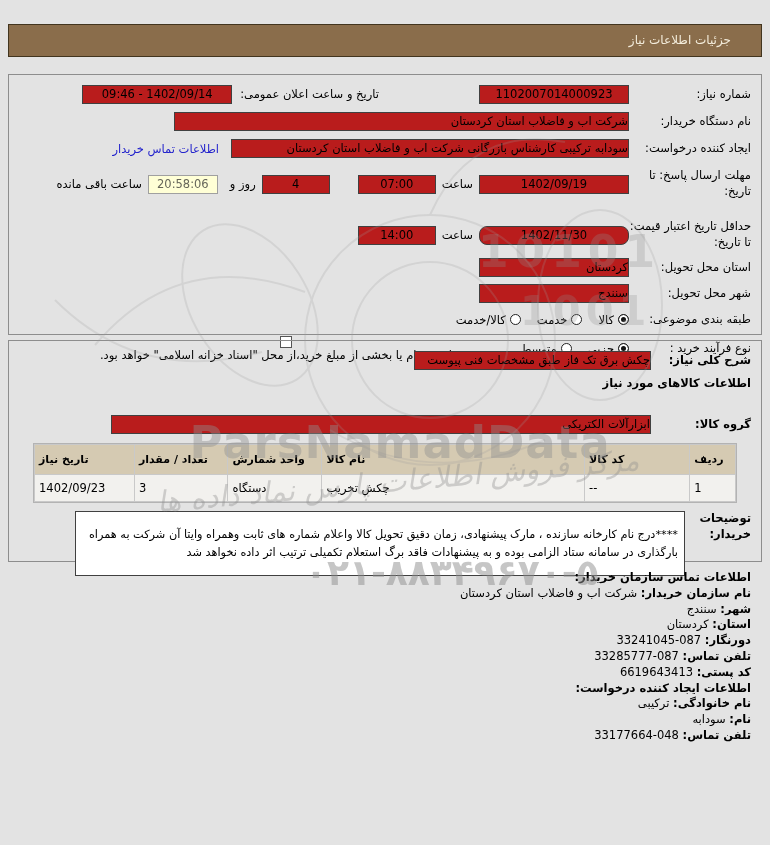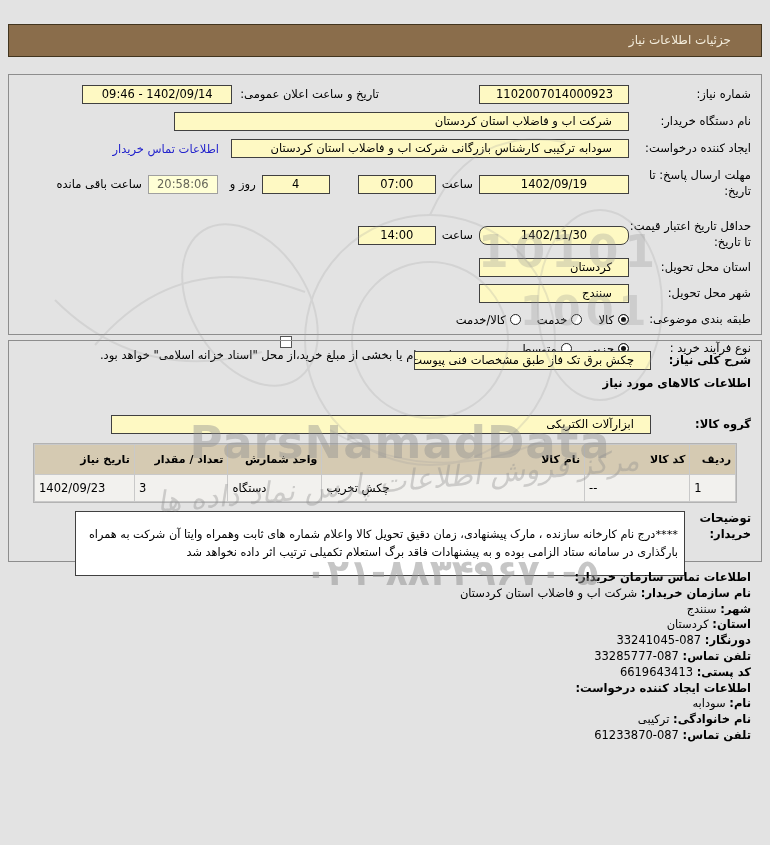--- a/index.html
+++ b/index.html
@@ -18,22 +18,22 @@
   }
   .panel {
     position: absolute; right: 8px; width: 754px;
     border: 1px solid #8d8d8d; padding: 10px 10px 0 10px;
   }
   #panel1 { top: 74px; height: 261px; }
   #panel2 { top: 340px; height: 222px; }
   .row { display: flex; align-items: center; }
   .lbl { width: 122px; flex: none; line-height: 1.35; }
   .fld {
-    background: #fef9c3; border: 1px solid #404040;
-    height: 19px; line-height: 17px; padding: 0 16px; flex: none;
+    background: #b91c1c; border: 1px solid #404040;
+    height: 19px; line-height: 17px; padding: 0 0; flex: none;
     overflow: hidden; white-space: nowrap;
   }
   .center { text-align: center; }
   .num { direction: ltr; text-align: center; }
   .rightal { text-align: right; }
   .link { color: #2323cc; margin-right: 12px; cursor: pointer; }
   .unit { margin: 0 6px; flex: none; }
   .radio {
     width: 11px; height: 11px; border: 1px solid #222; border-radius: 50%;
     background: #fff; flex: none; margin-left: 4px;
@@ -42,21 +42,21 @@
   .chk { width: 12px; height: 12px; border: 1px solid #555; background: #fff; flex: none; margin-left: 6px; }
   .opt { display: flex; align-items: center; margin-left: 16px; }
   .b { font-weight: bold; }
   .remaining {
     background: #ffffd6; border: 1px solid #a0a0a0; color: #66665a;
     height: 19px; line-height: 17px; padding: 0 4px; flex: none;
     direction: ltr; text-align: center;
   }
   .table-wrap { margin: 9px 14px 8px 14px; }
   table { width: 100%; border-collapse: separate; border-spacing: 1px; background: #c9c9c9; border: 1px solid #b3b3b3; }
-  th { background: #d5cab2; font-weight: bold; font-size: 11px; height: 26px; padding: 8px 4px; text-align: right; margin-left: 12px; }
+  th { background: #d5cab2; font-weight: bold; font-size: 11px; height: 26px; padding: 8px 4px; text-align: left; margin-left: 12px; }
   td { background: #f2f1ee; text-align: left; height: 26px; font-size: 11.5px; padding: 2px 4px; }
   .notes-box {
     background: #fff; border: 1px solid #404040; flex: 1;
     margin-left: 56px; padding: 14px 6px; font-size: 11.3px; line-height: 1.55; text-align: right;
   }
   .bottom { position: absolute; right: 8px; top: 570px; width: 752px; padding-right: 11px; line-height: 15.8px; font-size: 11.5px; }
   .num-ltr { direction: ltr; unicode-bidi: embed; }
   
   .wm { position: absolute; pointer-events: none; color: #8f8f8f; z-index: 40; white-space: nowrap; }
   #wm-brand { top: 416px; left: 110px; width: 580px; text-align: center; font-size: 45px; font-weight: bold; opacity: .42; direction: ltr; letter-spacing: 1px; }
@@ -217,16 +217,16 @@
 
 <div class="bottom">
   <div class="b">اطلاعات تماس سازمان خریدار:</div>
   <div><span class="b">نام سازمان خریدار:</span> <span>شرکت اب و فاضلاب استان کردستان</span></div>
   <div><span class="b">شهر:</span> <span>سنندج</span></div>
   <div><span class="b">استان:</span> <span>کردستان</span></div>
   <div><span class="b">دورنگار:</span> <span class="num-ltr">33241045-087</span></div>
   <div><span class="b">تلفن تماس:</span> <span class="num-ltr">33285777-087</span></div>
   <div><span class="b">کد پستی:</span> <span class="num-ltr">6619643413</span></div>
   <div class="b">اطلاعات ایجاد کننده درخواست:</div>
+  <div><span class="b">نام خانوادگی:</span> <span>ترکیبی</span></div>
   <div><span class="b">نام:</span> <span>سودابه</span></div>
-  <div><span class="b">نام خانوادگی:</span> <span>ترکیبی</span></div>
-  <div><span class="b">تلفن تماس:</span> <span class="num-ltr">61233870-087</span></div>
+  <div><span class="b">تلفن تماس:</span> <span class="num-ltr">33177664-048</span></div>
 </div>
 
 </body></html>

